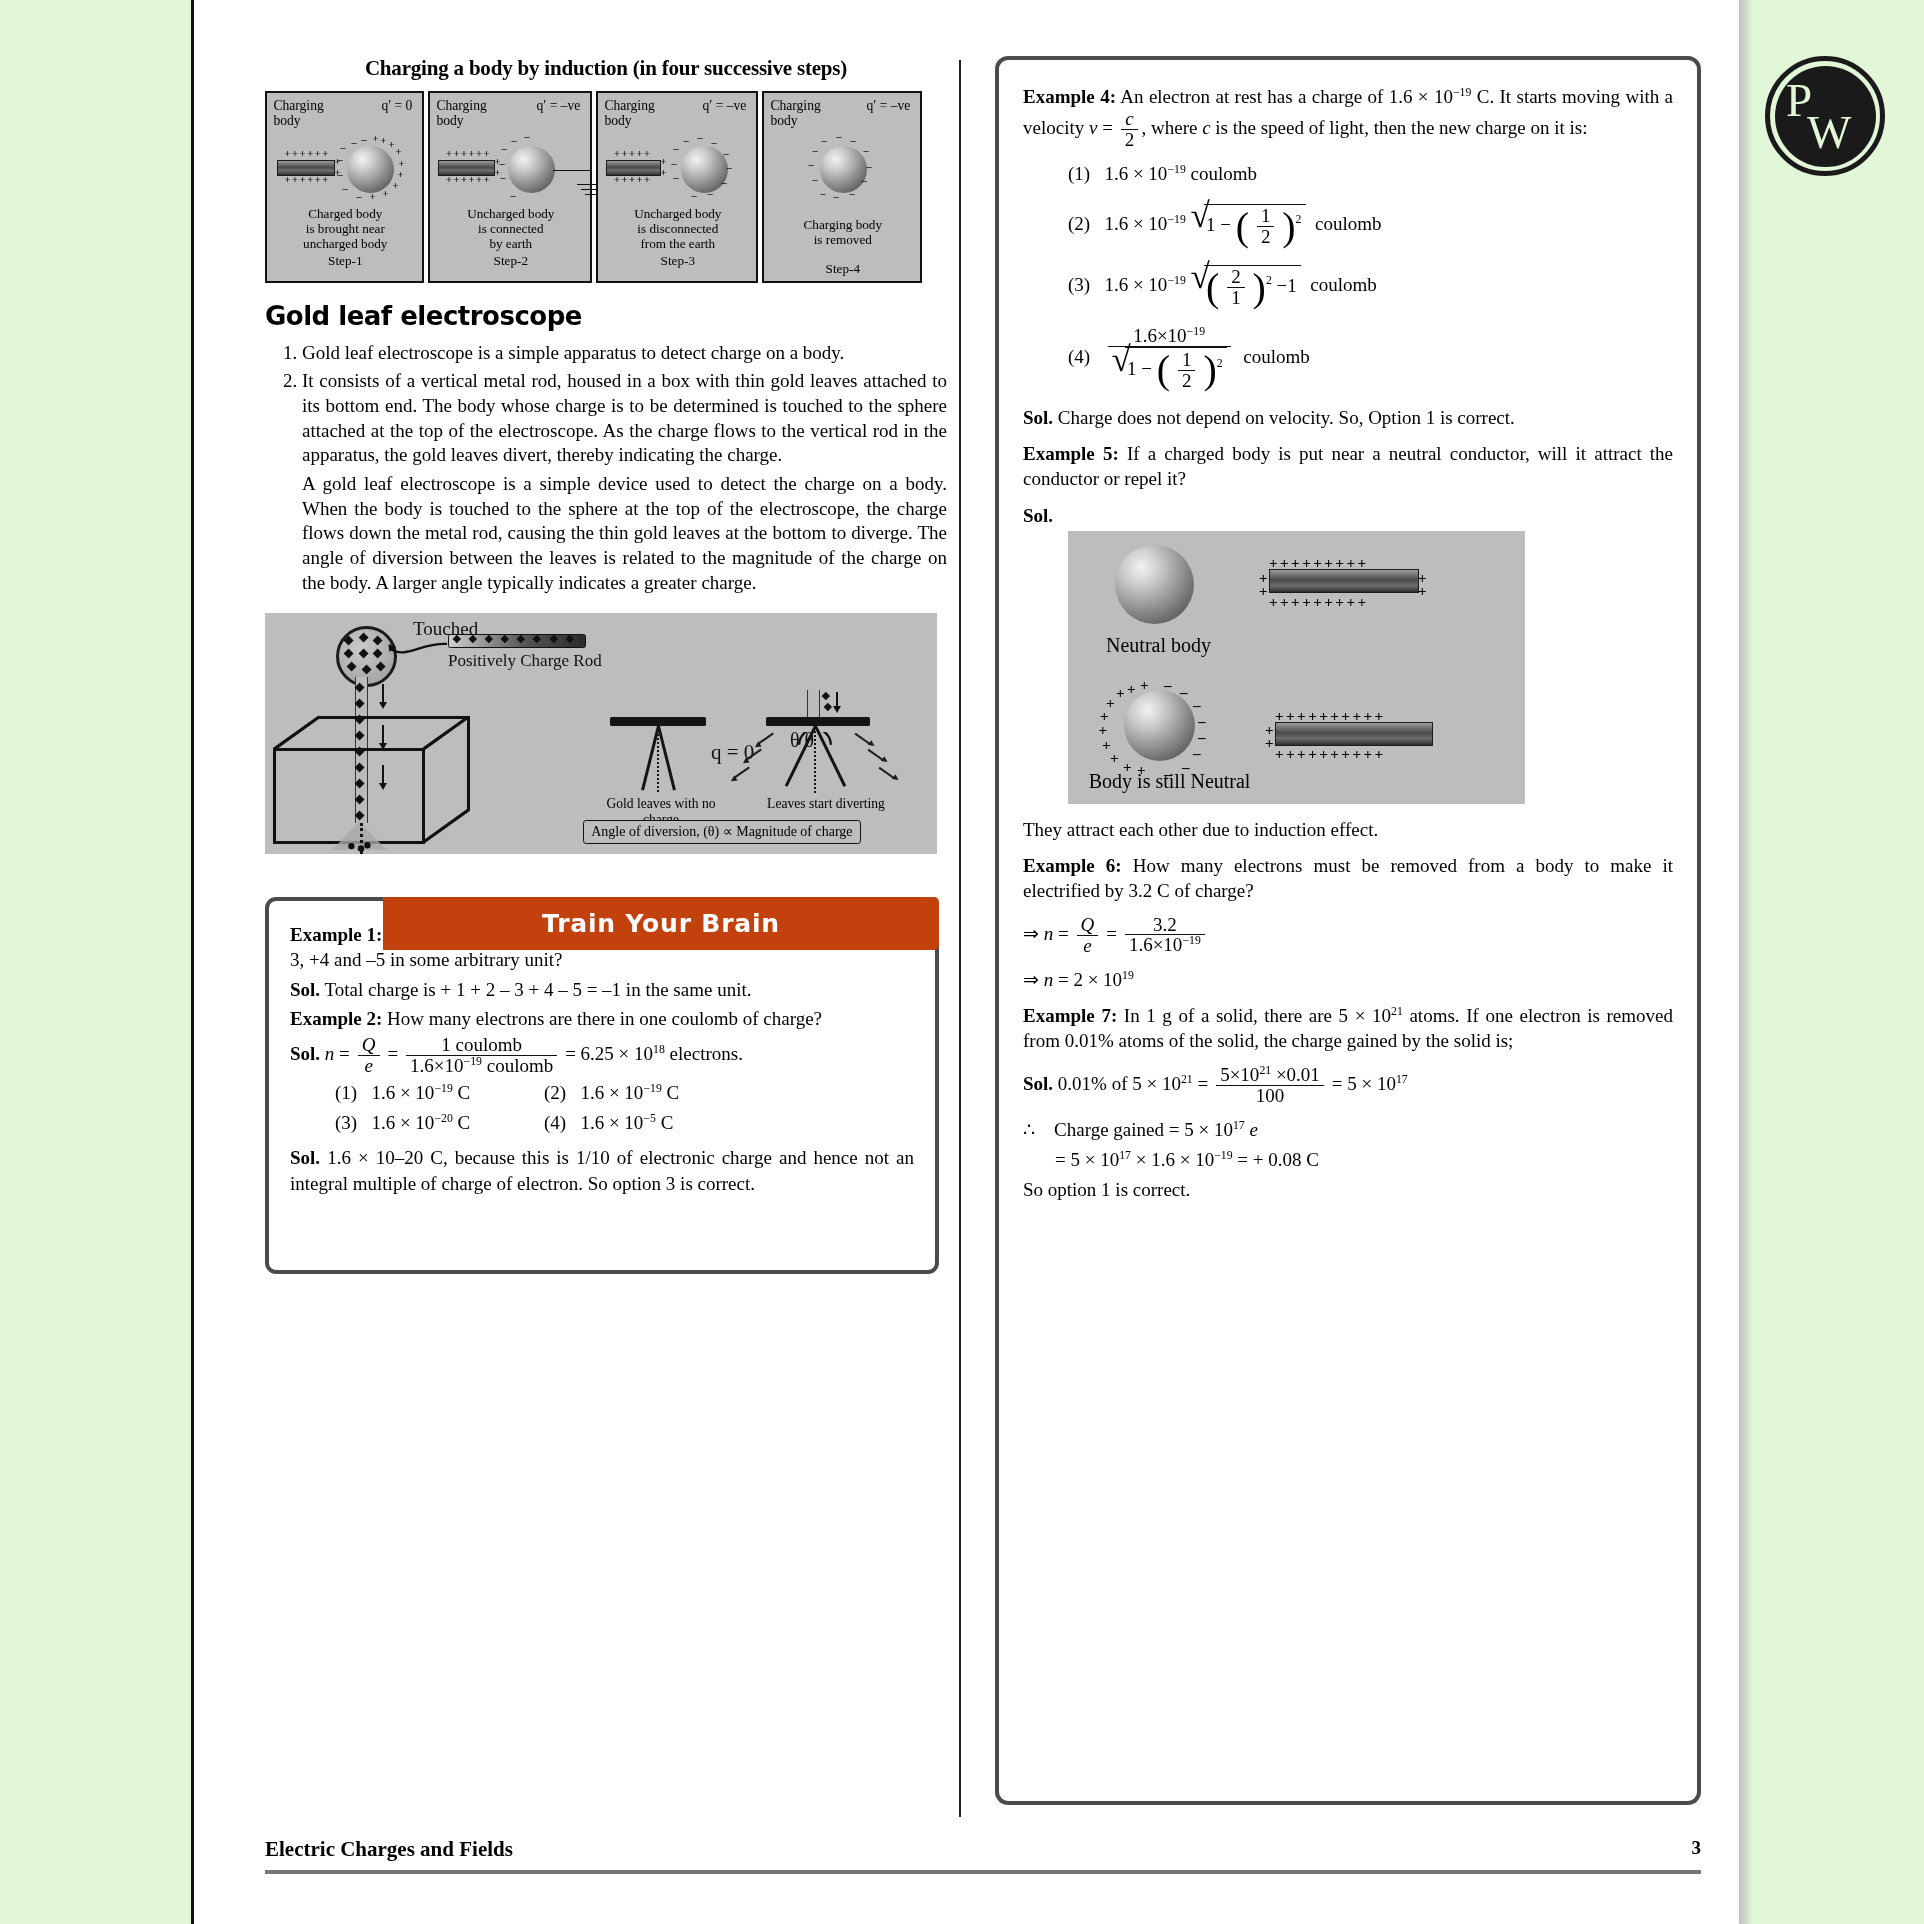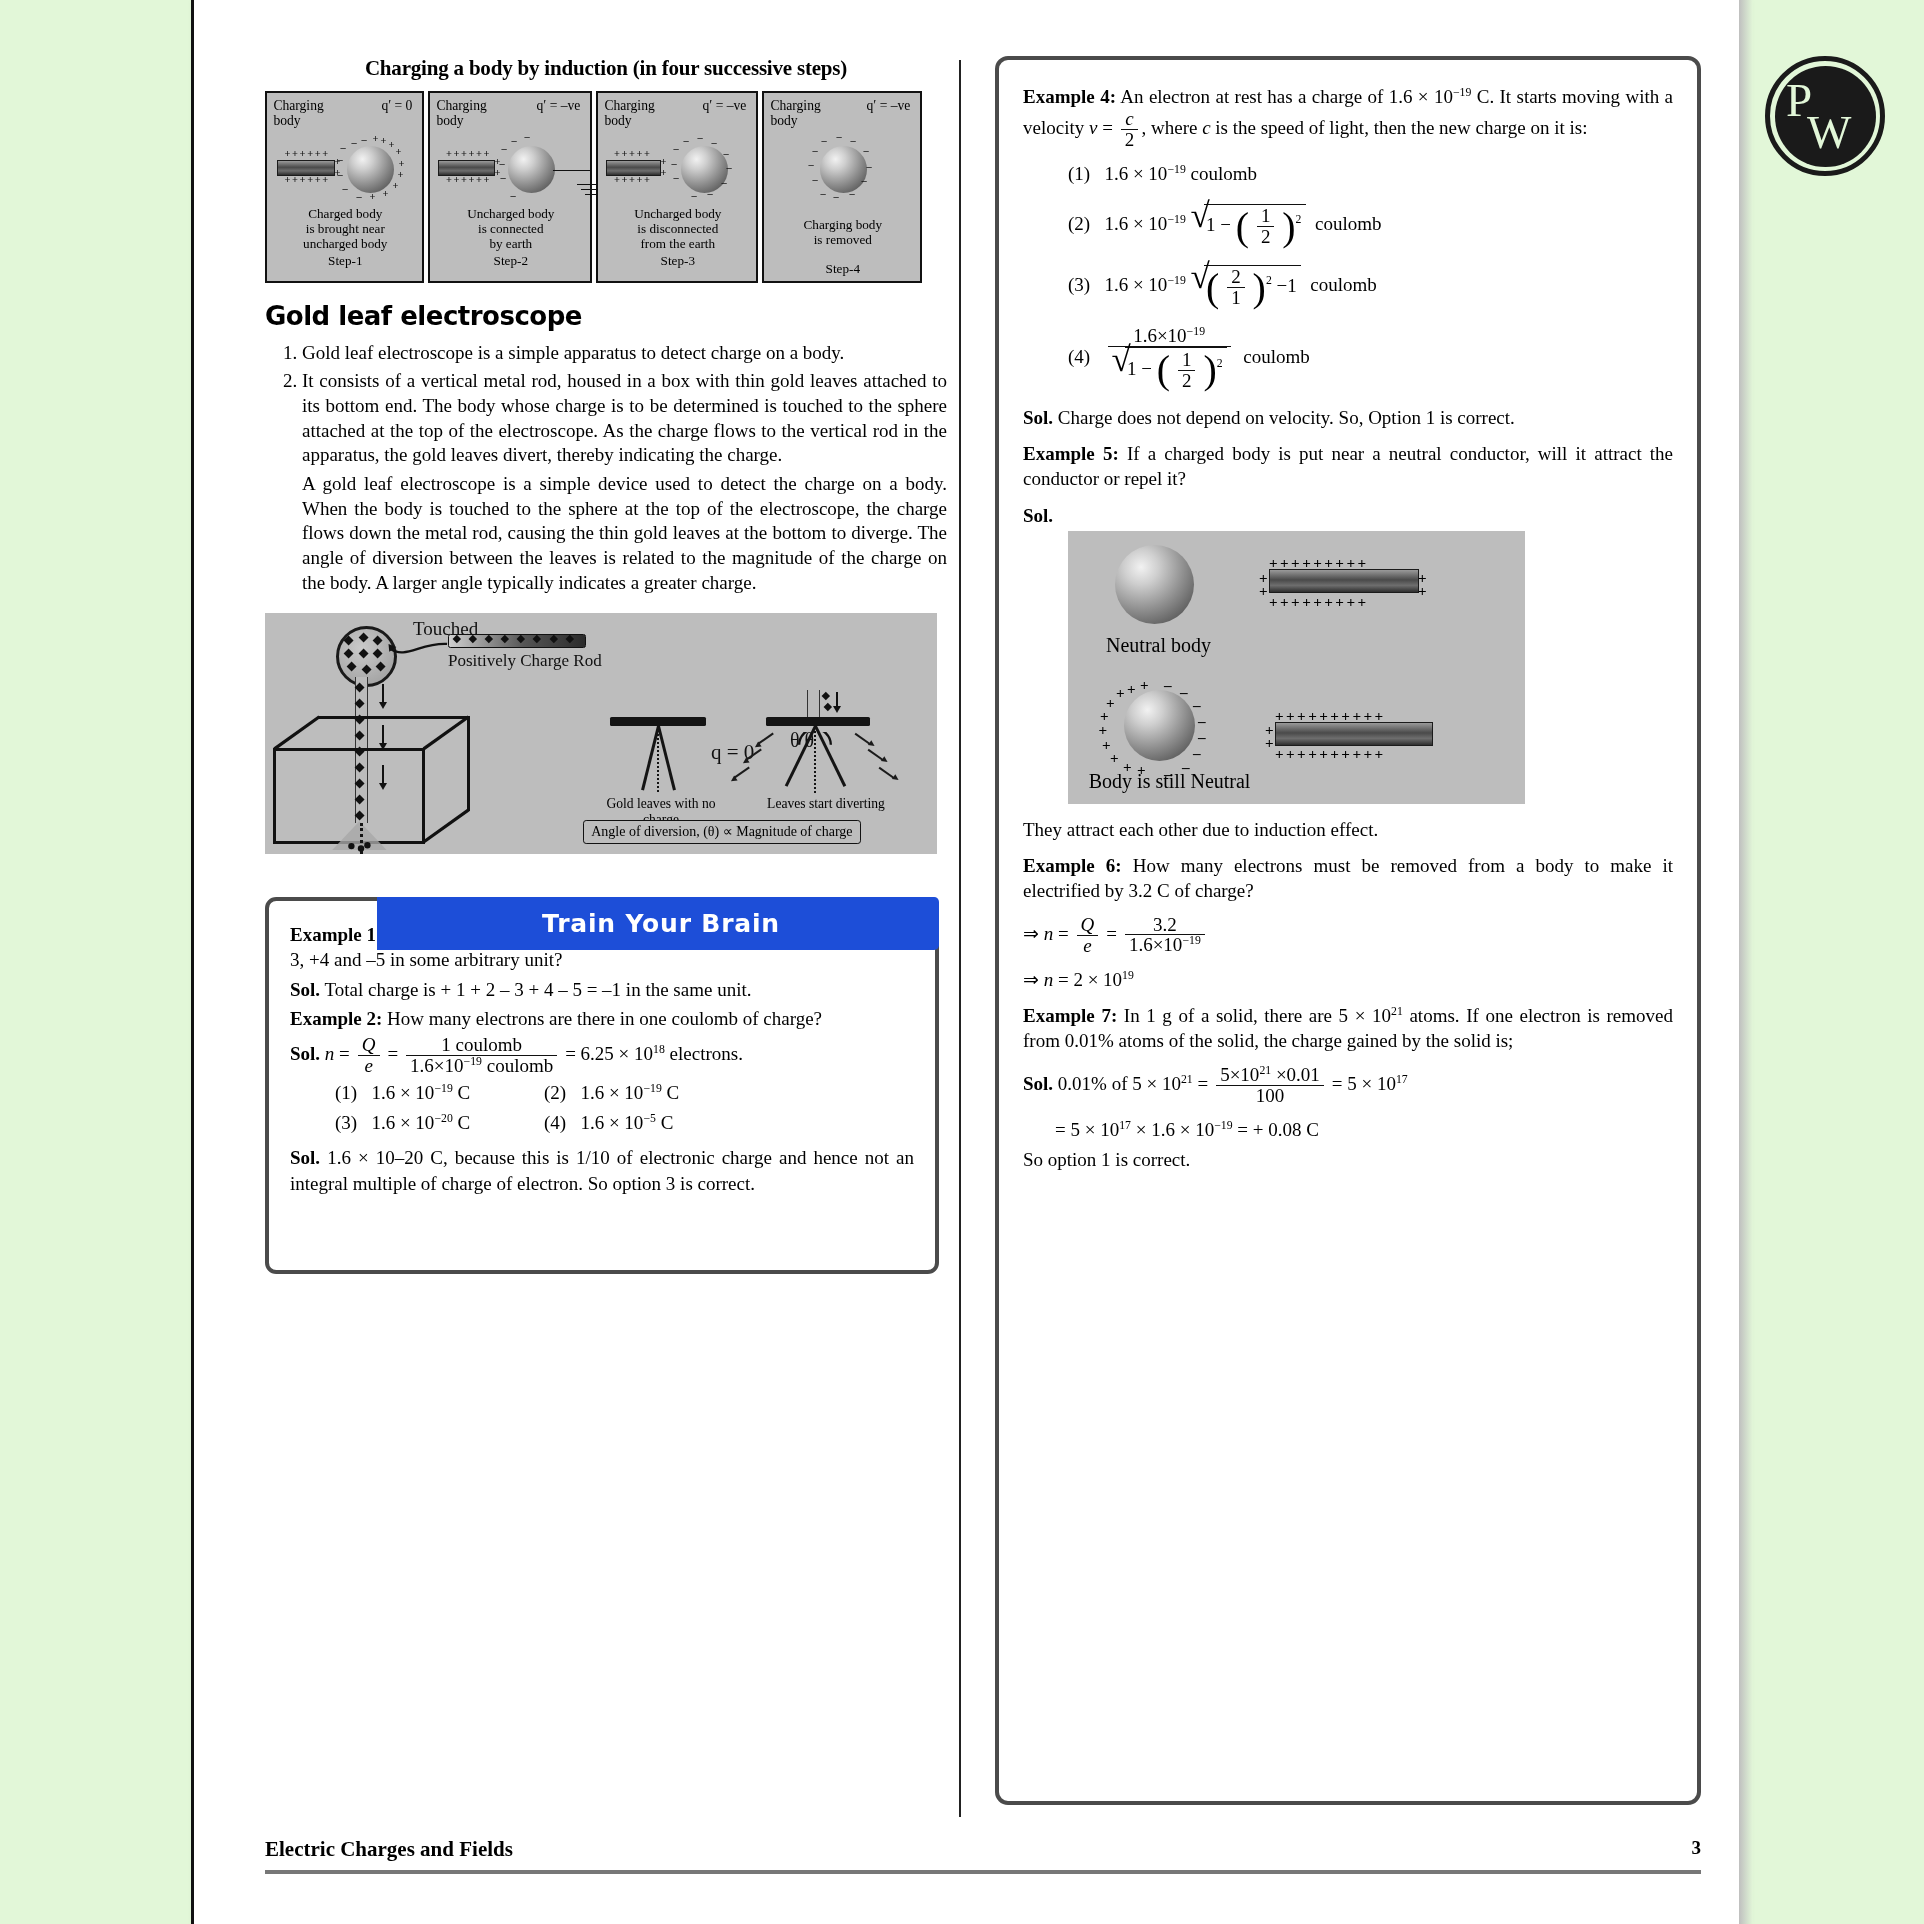--- a/index.html
+++ b/index.html
@@ -278,31 +278,30 @@
   
   .tyb-wrap {
     position: relative;
     margin-top: 34px;
     width: 674px;
   }
   .tyb-banner {
     position: absolute;
     right: 0; top: 0;
     width: 556px; height: 53px;
-    background: #1d4ed8;
+    background: #c2410c;
     border-radius: 0 4.8px 4.8px 0;
     color: #fff;
     font-family: "DejaVu Sans", sans-serif;
     font-weight: bold;
     font-size: 25px;
     letter-spacing: 0.8px;
     display: flex;
     align-items: center;
     justify-content: center;
-    padding-left: 6px;
   }
   .tyb-notch {
     position: absolute;
     left: 178px; top: 0;
     width: 0; height: 0;
     border-left: 22.5px solid transparent;
     border-right: 22.5px solid transparent;
     border-bottom: 43px solid #111;
   }
   .tyb-body {
@@ -841,20 +840,23 @@
     </p>
     <p class="mathline">
       <b class="lead">Sol.</b>
       0.01% of 5 × 10<sup>21</sup> =
       <span class="frac">
         <span class="num">5×10<sup>21</sup> ×0.01</span>
         <span class="den">100</span>
       </span>
       = 5 × 10<sup>17</sup>
     </p>
+    <p style="margin-bottom:4.8px;">
+      ∴&nbsp;&nbsp;&nbsp; Charge gained = 5 × 10<sup>17</sup> <span class="it">e</span>
+    </p>
     <p style="margin-left:32px; margin-bottom:4.8px;">
       = 5 × 10<sup>17</sup> × 1.6 × 10<sup>−19</sup> = + 0.08 C
     </p>
     <p>So option 1 is correct.</p>
 
   </div>
 </div>
 
 <div class="footer">
   <span class="ftitle">Electric Charges and Fields</span>

